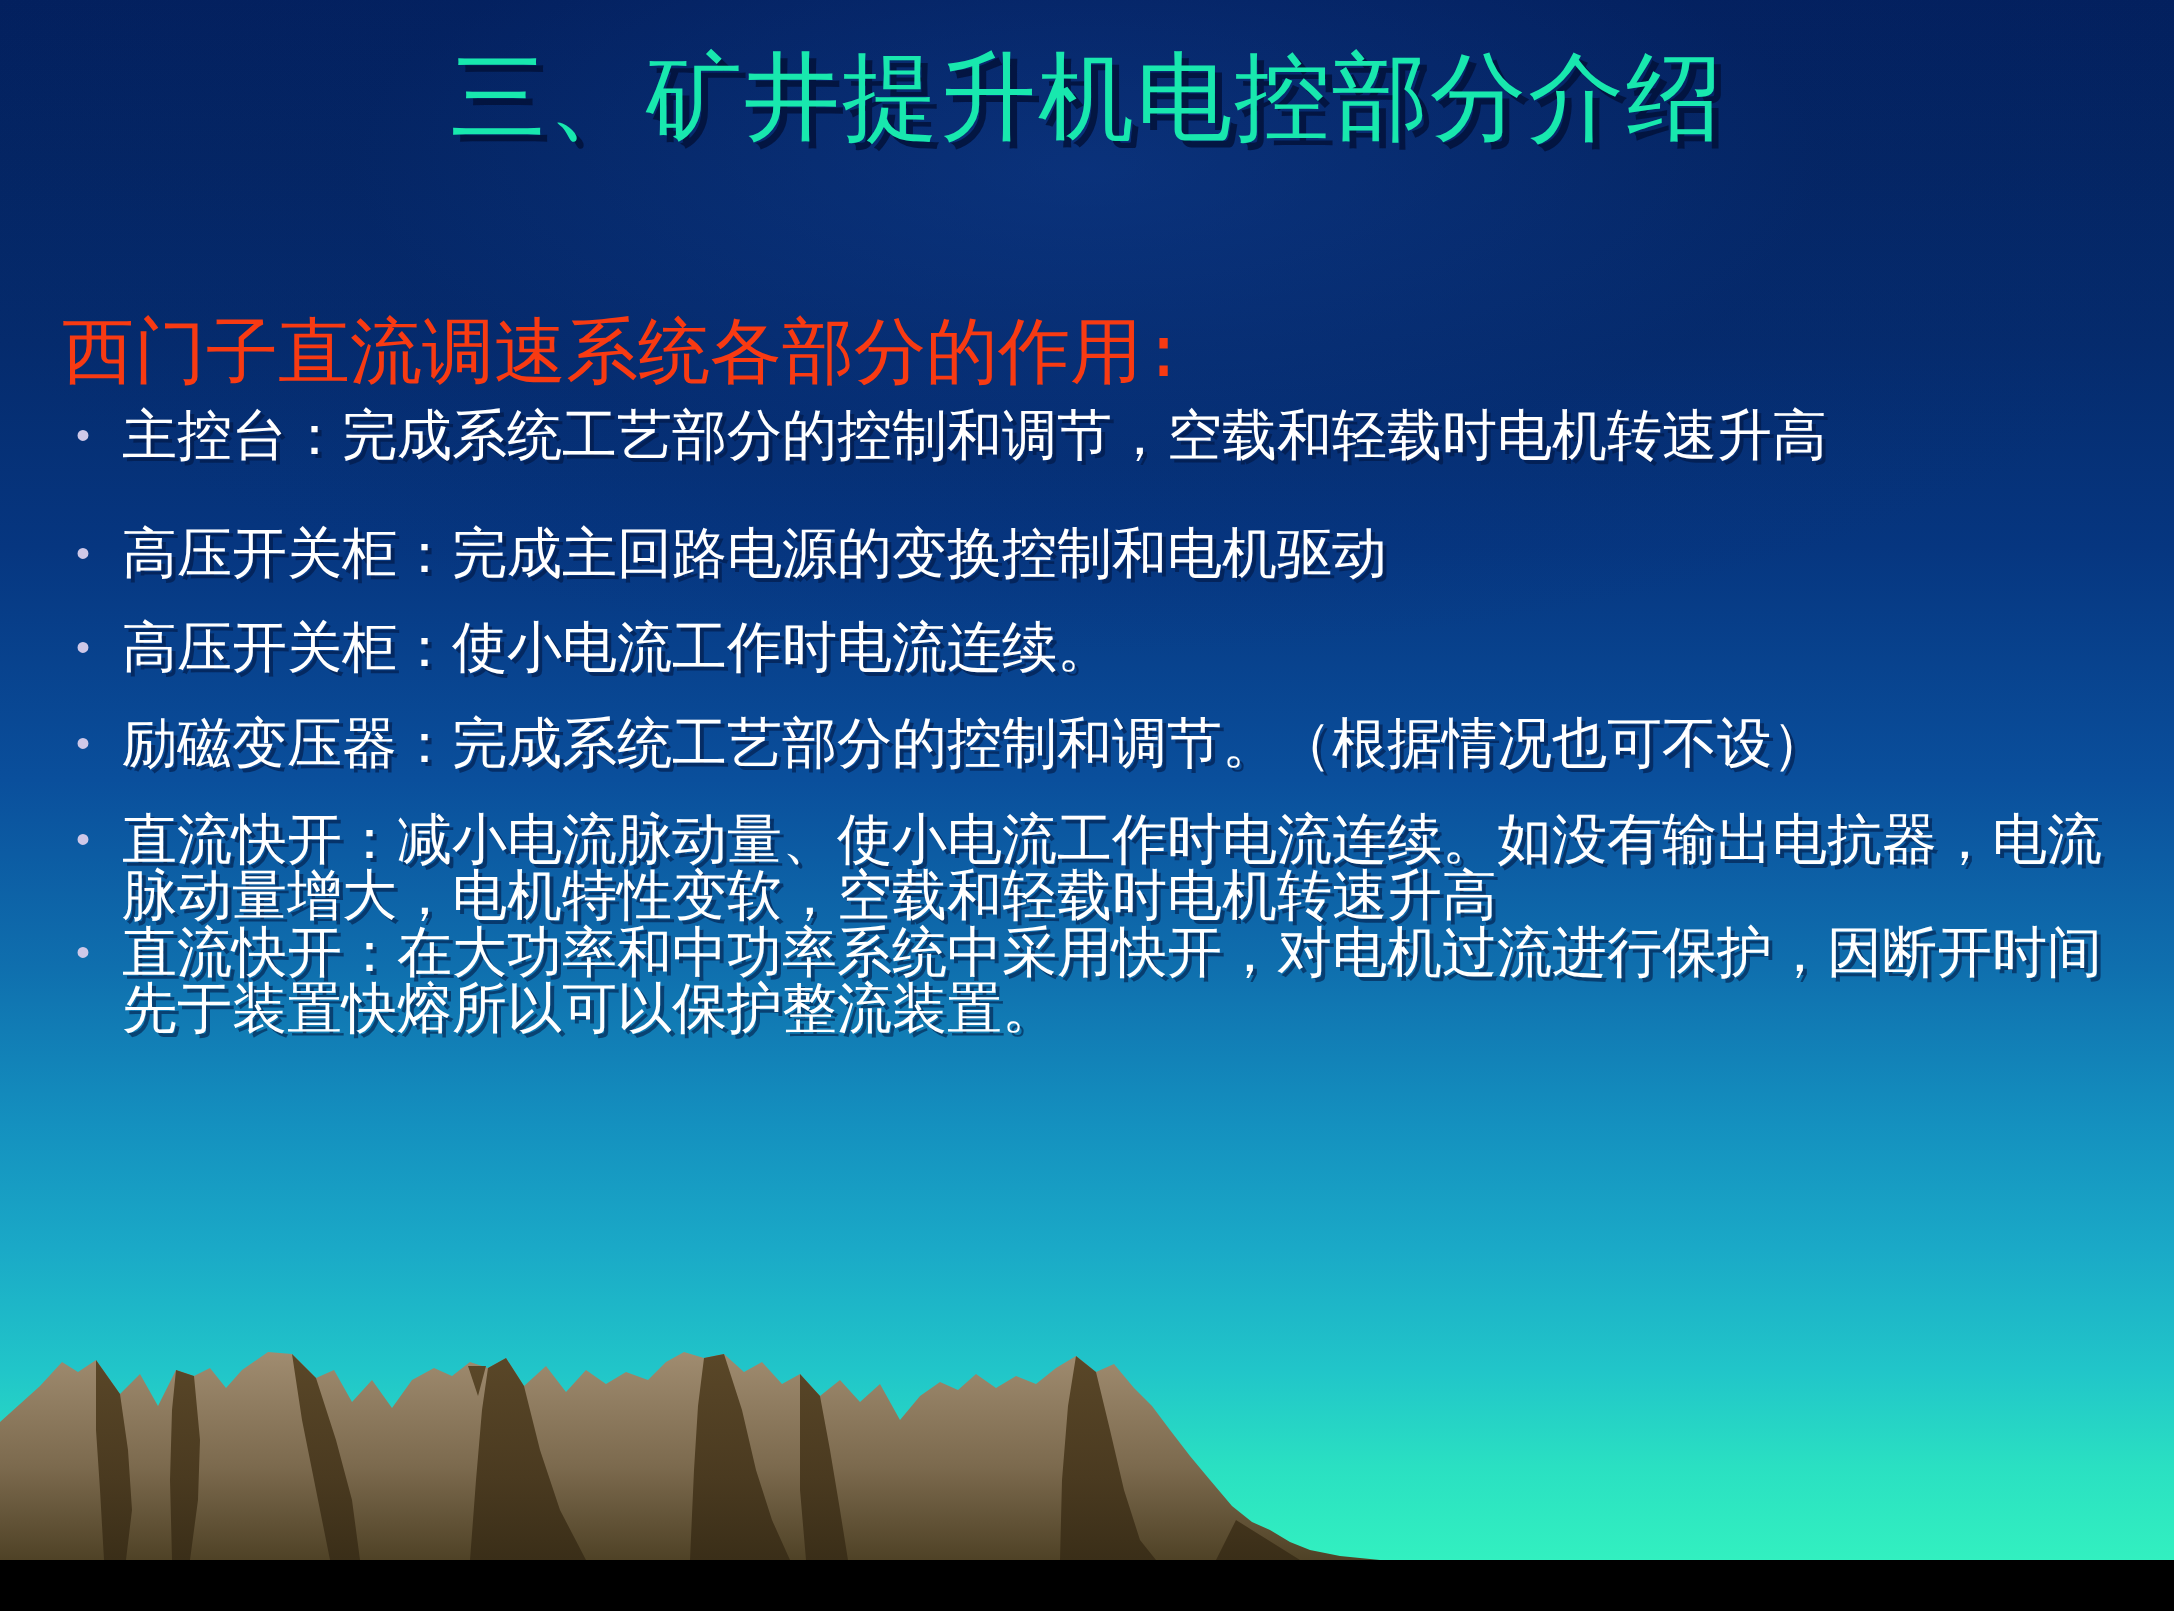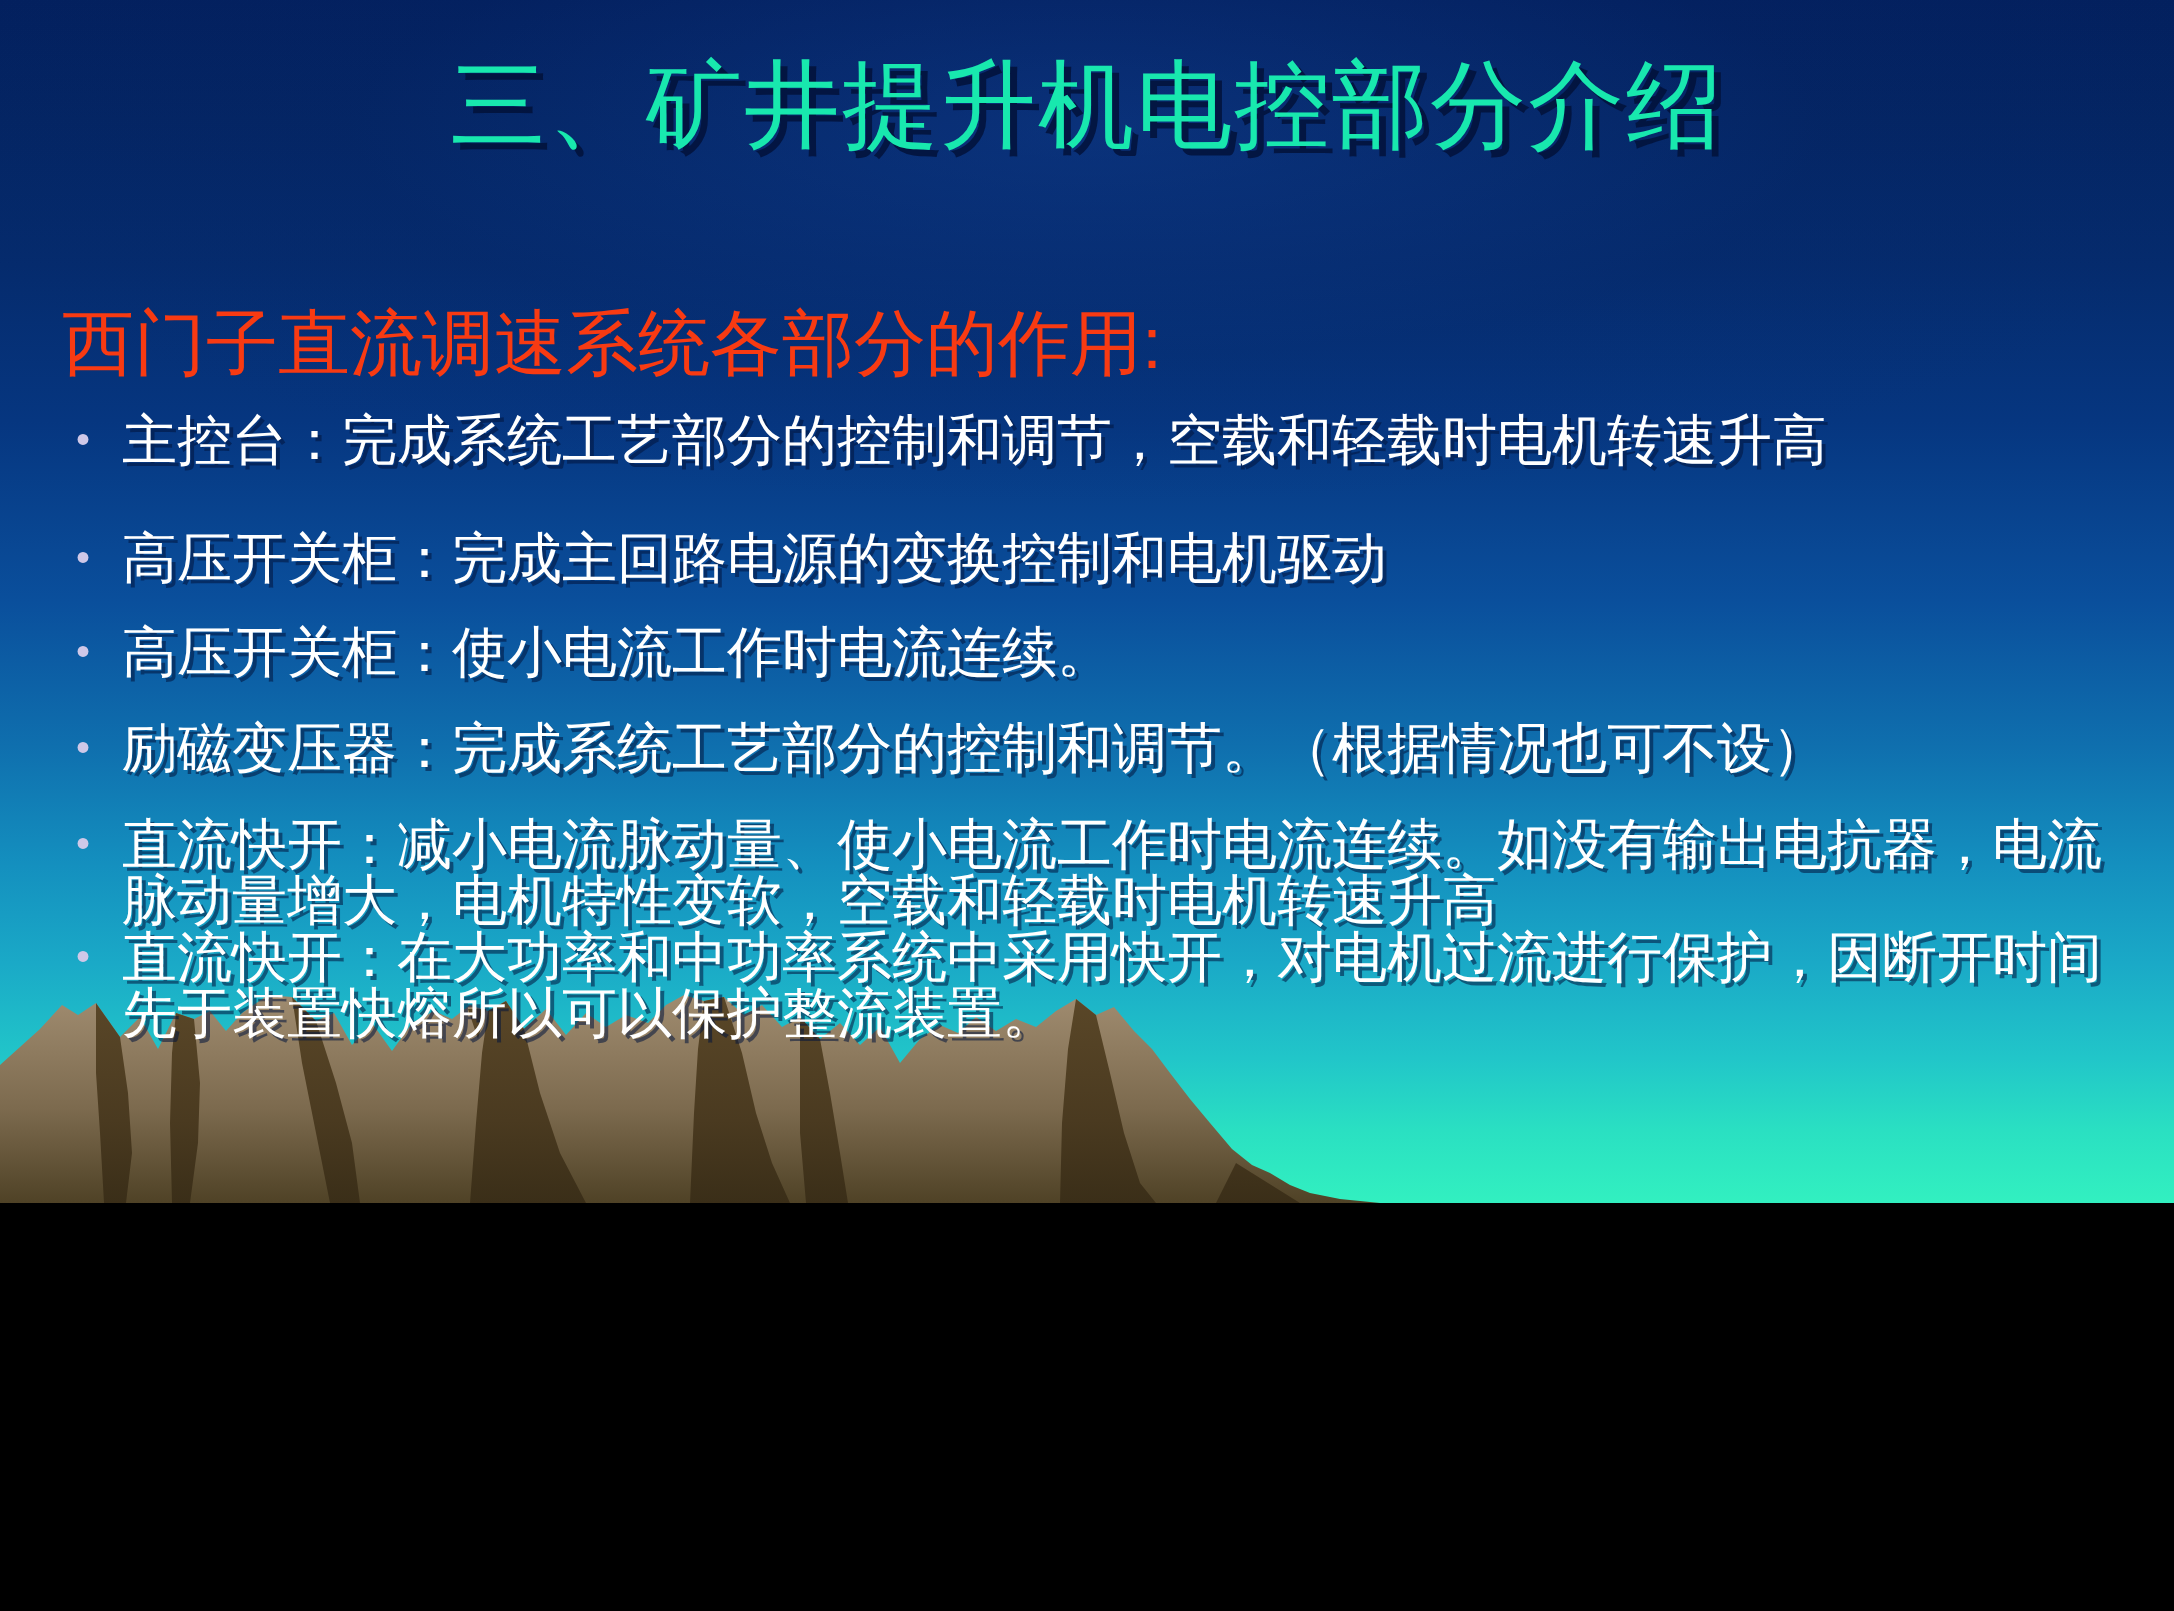--- a/index.html
+++ b/index.html
@@ -3,23 +3,23 @@
 <meta charset="utf-8">
 <style>
   html, body {
     margin: 0;
     padding: 0;
     background: #000;
   }
   #slide {
     position: relative;
     width: 2174px;
-    height: 1203px;
+    height: 1560px;
     overflow: hidden;
-    font-family: Liberation Sans, sans-serif;
+    font-family: Liberation Mono, monospace;
     background:
       linear-gradient(to bottom,
         #03205e 0%,
         #042563 10%,
         #052b6d 22%,
         #063680 35%,
         #0a4f9c 50%,
         #0f6fae 62%,
         #1490bf 72%,
         #1aa9c7 80%,
@@ -60,21 +60,21 @@
     color: #18E8AE;
     letter-spacing: 2px;
     text-shadow: 7px 7px 0 rgba(2,18,58,0.85);
     white-space: nowrap;
   }
 
   
   #subtitle {
     position: absolute;
     left: 62px;
-    top: 306px;
+    top: 320px;
     font-size: 72px;
     line-height: 1.05;
     color: #F83A12;
     white-space: nowrap;
   }
 
   
   #bullets {
     position: absolute;
     left: 44px;

